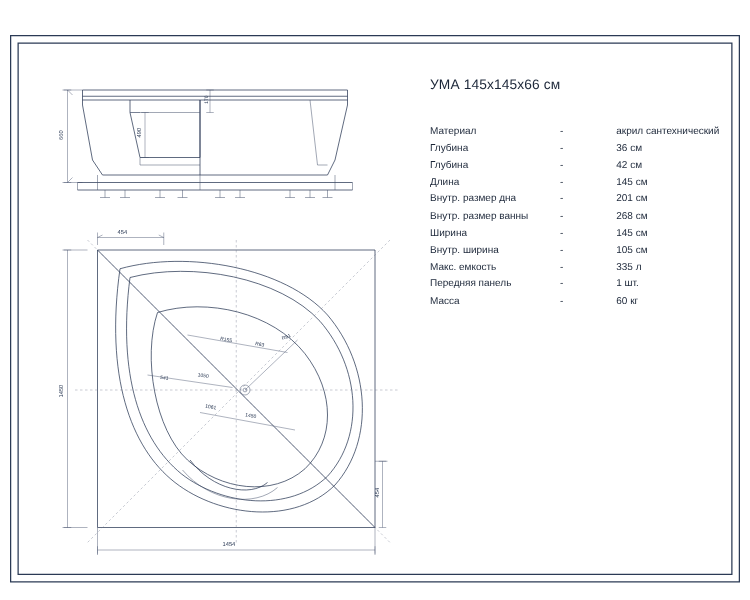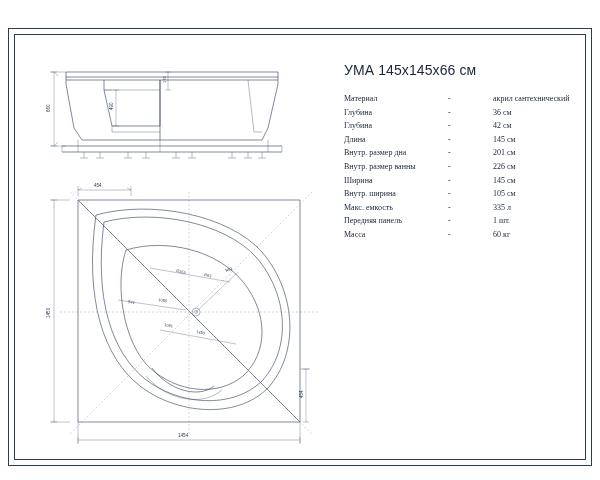--- a/index.html
+++ b/index.html
@@ -38,30 +38,29 @@
     box-sizing: border-box;
   }
   .spec {
     position: absolute;
     left: 344px;
     top: 62px;
     width: 240px;
     color: #1b2638;
   }
   .spec-title {
-    font-size: 14px;
-    margin-bottom: 16px;
+    font-size: 11px;
+    margin-bottom: 26px;
     letter-spacing: 0.1px;
   }
   .spec-row {
     position: relative;
     height: 13.6px;
     font-size: 8px;
     white-space: nowrap;
-    font-family: Liberation Serif, serif;
   }
   .spec-label {
     position: absolute;
     left: 0;
     top: 0;
   }
   .spec-dash {
     position: absolute;
     left: 104px;
     top: 0;
@@ -249,21 +248,21 @@
       <span class="spec-value">145 см</span>
     </div>
     <div class="spec-row">
       <span class="spec-label">Внутр. размер дна</span>
       <span class="spec-dash">-</span>
       <span class="spec-value">201 см</span>
     </div>
     <div class="spec-row">
       <span class="spec-label">Внутр. размер ванны</span>
       <span class="spec-dash">-</span>
-      <span class="spec-value">226 см</span>
+      <span class="spec-value">268 см</span>
     </div>
     <div class="spec-row">
       <span class="spec-label">Ширина</span>
       <span class="spec-dash">-</span>
       <span class="spec-value">145 см</span>
     </div>
     <div class="spec-row">
       <span class="spec-label">Внутр. ширина</span>
       <span class="spec-dash">-</span>
       <span class="spec-value">105 см</span>

